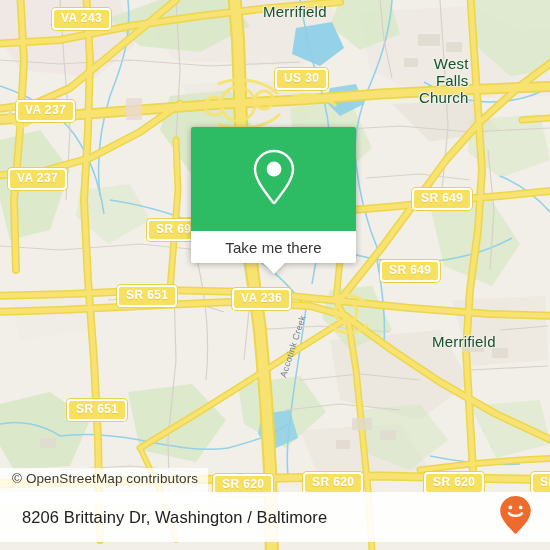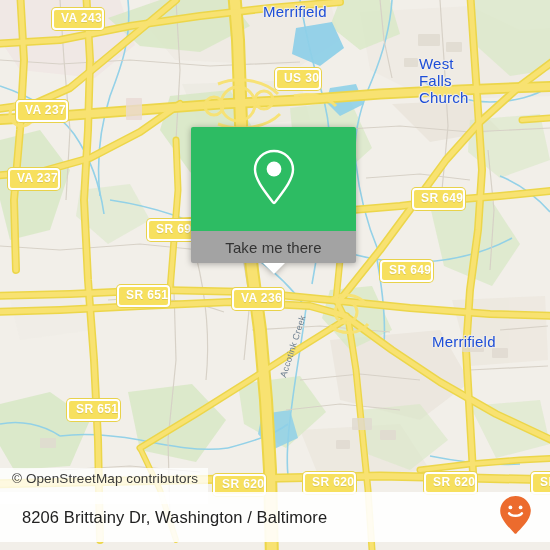--- a/index.html
+++ b/index.html
@@ -29,26 +29,26 @@
     overflow: hidden;
   }
   #map-svg {
     position: absolute;
     left: 0; top: 0;
   }
 
   
   .place-label {
     position: absolute;
-    color: #1d4ed8;
+    color: #14532d;
     font-size: 15px;
     font-weight: 400;
     letter-spacing: 0.2px;
     white-space: pre;
-    text-align: left;
+    text-align: right;
     text-shadow:
        1px  0   1px #f2efe9, -1px  0   1px #f2efe9,
        0    1px 1px #f2efe9,  0   -1px 1px #f2efe9,
        1px  1px 1px #f2efe9, -1px -1px 1px #f2efe9;
     line-height: 17px;
     pointer-events: none;
   }
   .water-label {
     position: absolute;
     color: #6d7f8f;
@@ -61,21 +61,21 @@
   
   .shield {
     position: absolute;
     background: #f7e05e;
     border: 2px solid #ffffff;
     border-radius: 4px;
     color: #ffffff;
     font-size: 12px;
     font-weight: bold;
     letter-spacing: 0.4px;
-    padding: 1px 0 2px 7px;
+    padding: 1px 7px 2px 7px;
     white-space: nowrap;
     box-shadow: 0 0 0 1px #e8d24a;
     text-shadow: 0 1px 0 rgba(0,0,0,0.10);
     line-height: 15px;
   }
 
   
   #popup-card {
     position: absolute;
     left: 191px;
@@ -86,21 +86,21 @@
   }
   #popup-head {
     background: #2dbc63;
     height: 104px;
     border-radius: 2px 2px 0 0;
     display: flex;
     align-items: center;
     justify-content: center;
   }
   #popup-body {
-    background: #a3a3a3;
+    background: #ffffff;
     height: 32px;
     display: flex;
     align-items: center;
     justify-content: center;
     border-radius: 0 0 2px 2px;
   }
   #popup-label {
     color: #333333;
     font-size: 15px;
     letter-spacing: 0.1px;

